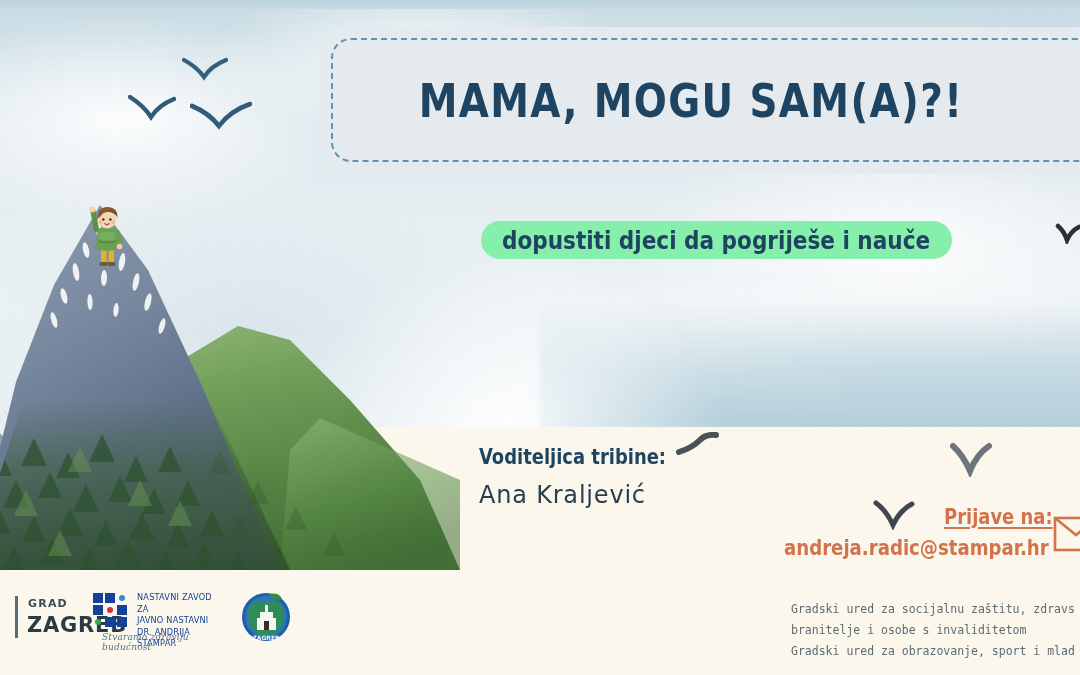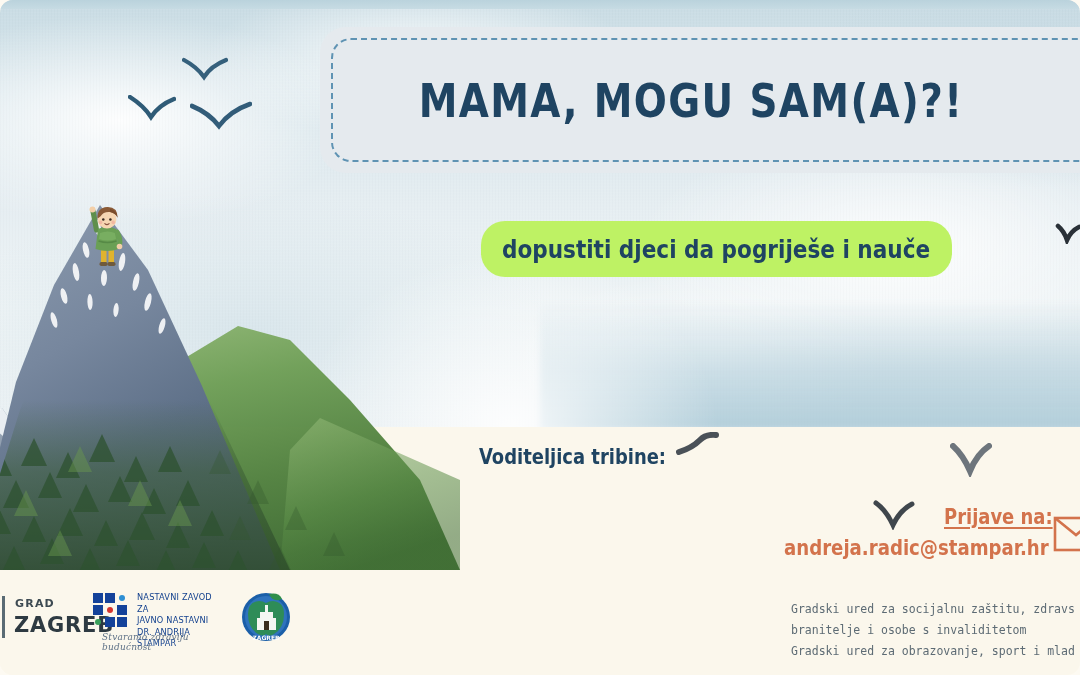--- a/index.html
+++ b/index.html
@@ -8,21 +8,20 @@
     overflow: hidden;
     font-family: "Liberation Sans", sans-serif;
     background: #fdfaf2;
   }
 
   #poster {
     position: relative;
     width: 1080px; height: 675px;
     overflow: hidden;
     background: #fdfaf2;
-    border-radius: 13px;
   }
 
   
   .sky {
     position: absolute; left: 0; top: 0; width: 1080px; height: 430px;
     background:
       radial-gradient(ellipse 340px 150px at 120px 120px, rgba(255,255,255,0.95) 0%, rgba(255,255,255,0.0) 70%),
       radial-gradient(ellipse 300px 110px at 420px 60px,  rgba(255,255,255,0.85) 0%, rgba(255,255,255,0.0) 72%),
       radial-gradient(ellipse 380px 170px at 900px 250px, rgba(255,255,255,0.9)  0%, rgba(255,255,255,0.0) 70%),
       radial-gradient(ellipse 260px 120px at 700px 360px, rgba(255,255,255,0.75) 0%, rgba(255,255,255,0.0) 72%),
@@ -94,22 +93,22 @@
     font-size: 47px;
     letter-spacing: 1.5px;
     color: #1f4462;
     transform: scaleX(0.92);
     transform-origin: center;
     white-space: nowrap;
   }
 
   
   .subtitle-pill {
-    position: absolute; left: 481px; top: 221px; width: 471px; height: 56px;
-    background: #bef264;
+    position: absolute; left: 481px; top: 221px; width: 471px; height: 38px;
+    background: #86efac;
     border-radius: 24px;
     display: flex; align-items: center; justify-content: center;
   }
   .subtitle-text {
     font-family: "DejaVu Sans Condensed", "Liberation Sans Narrow", "Liberation Sans", sans-serif;
     font-weight: bold;
     font-size: 25px;
     color: #1f4462;
     white-space: nowrap;
     transform: scaleX(0.96);
@@ -161,21 +160,21 @@
   .mail-icon { position: absolute; left: 1053px; top: 516px; width: 46px; height: 36px; }
 
   
   .credits {
     position: absolute; left: 791px; top: 599px; width: 300px;
     font-family: "DejaVu Sans Mono", "Liberation Mono", monospace;
     font-size: 11.5px; line-height: 21px; color: #5d6b74;
     white-space: nowrap;
   }
 
-  .logo-zagreb { position: absolute; left: 2px; top: 594px; width: 86px; height: 48px; }
+  .logo-zagreb { position: absolute; left: 15px; top: 594px; width: 86px; height: 48px; }
   .logo-zagreb .bar {
     position: absolute; left: 0; top: 2px; width: 3px; height: 42px; background: #5a6b74;
   }
   .logo-zagreb .grad {
     position: absolute; left: 13px; top: 3px;
     font-family: "DejaVu Sans", sans-serif; font-size: 11px; font-weight: bold;
     letter-spacing: 1.2px; color: #3d4a52;
   }
   .logo-zagreb .zagreb {
     position: absolute; left: 12px; top: 19px;
@@ -396,20 +395,21 @@
     <div class="title-text">MAMA, MOGU SAM(A)?!</div>
   </div>
 
   <div class="subtitle-pill">
     <div class="subtitle-text">dopustiti djeci da pogriješe i nauče</div>
   </div>
 
 
   <div class="host-label">Voditeljica tribine:</div>
   <div class="host-name">
+    <span>Ana Kraljević</span>
   </div>
 
   <div class="signup-label">Prijave na:</div>
   <div class="signup-email">andreja.radic@stampar.hr</div>
   <div class="mail-icon">
     <svg width="46" height="36" viewBox="0 0 46 36">
       <rect x="2" y="2" width="42" height="32" fill="none" stroke="#d3734c" stroke-width="2.6"></rect>
       <path d="M2 2 L23 19 L44 2" fill="none" stroke="#d3734c" stroke-width="2.6"></path>
     </svg>
   </div>

